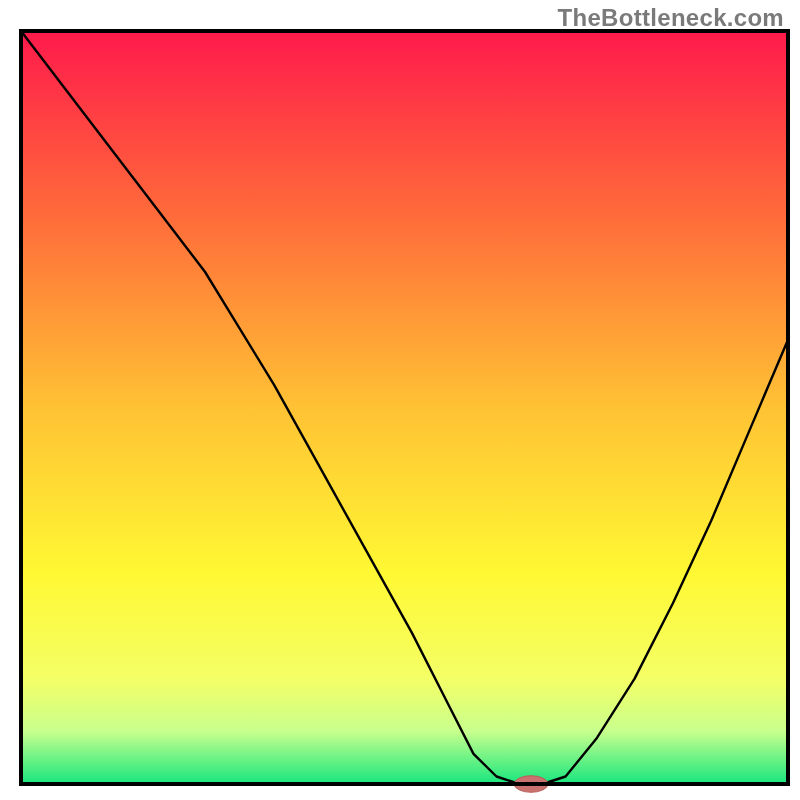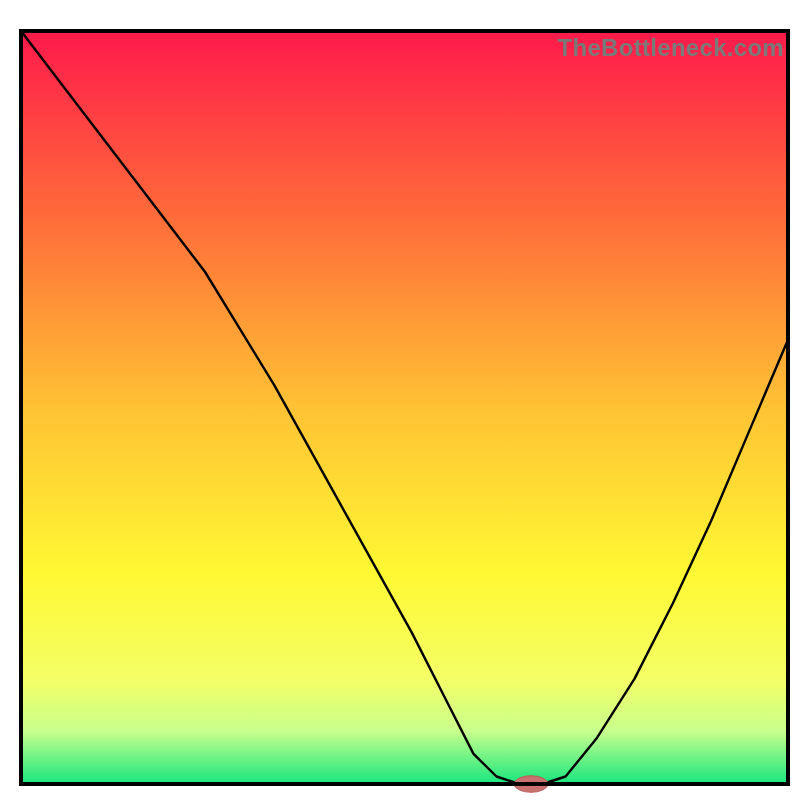--- a/index.html
+++ b/index.html
@@ -7,21 +7,20 @@
   .wrap { position: relative; width: 800px; height: 800px; }
   .watermark {
     position: absolute;
     top: 4px;
     right: 16px;
     font-family: Arial, Helvetica, sans-serif;
     font-size: 24px;
     font-weight: bold;
     color: #7a7a7a;
     letter-spacing: 0.3px;
-    margin-top: 30px;
   }
   svg { display: block; }
 </style>
 </head>
 <body>
 
 <div class="wrap">
   <div class="watermark">TheBottleneck.com</div>
 
   <svg width="800" height="800" viewBox="0 0 800 800">

